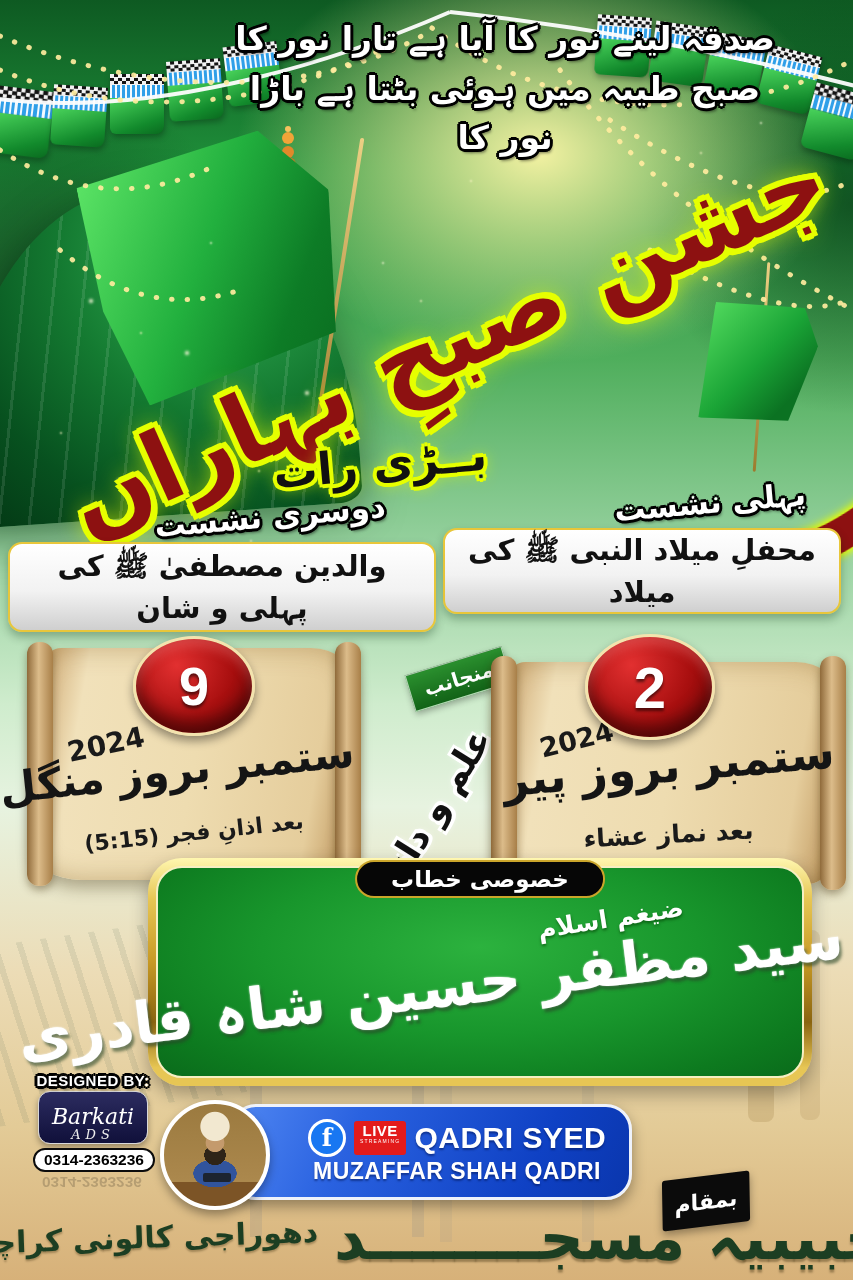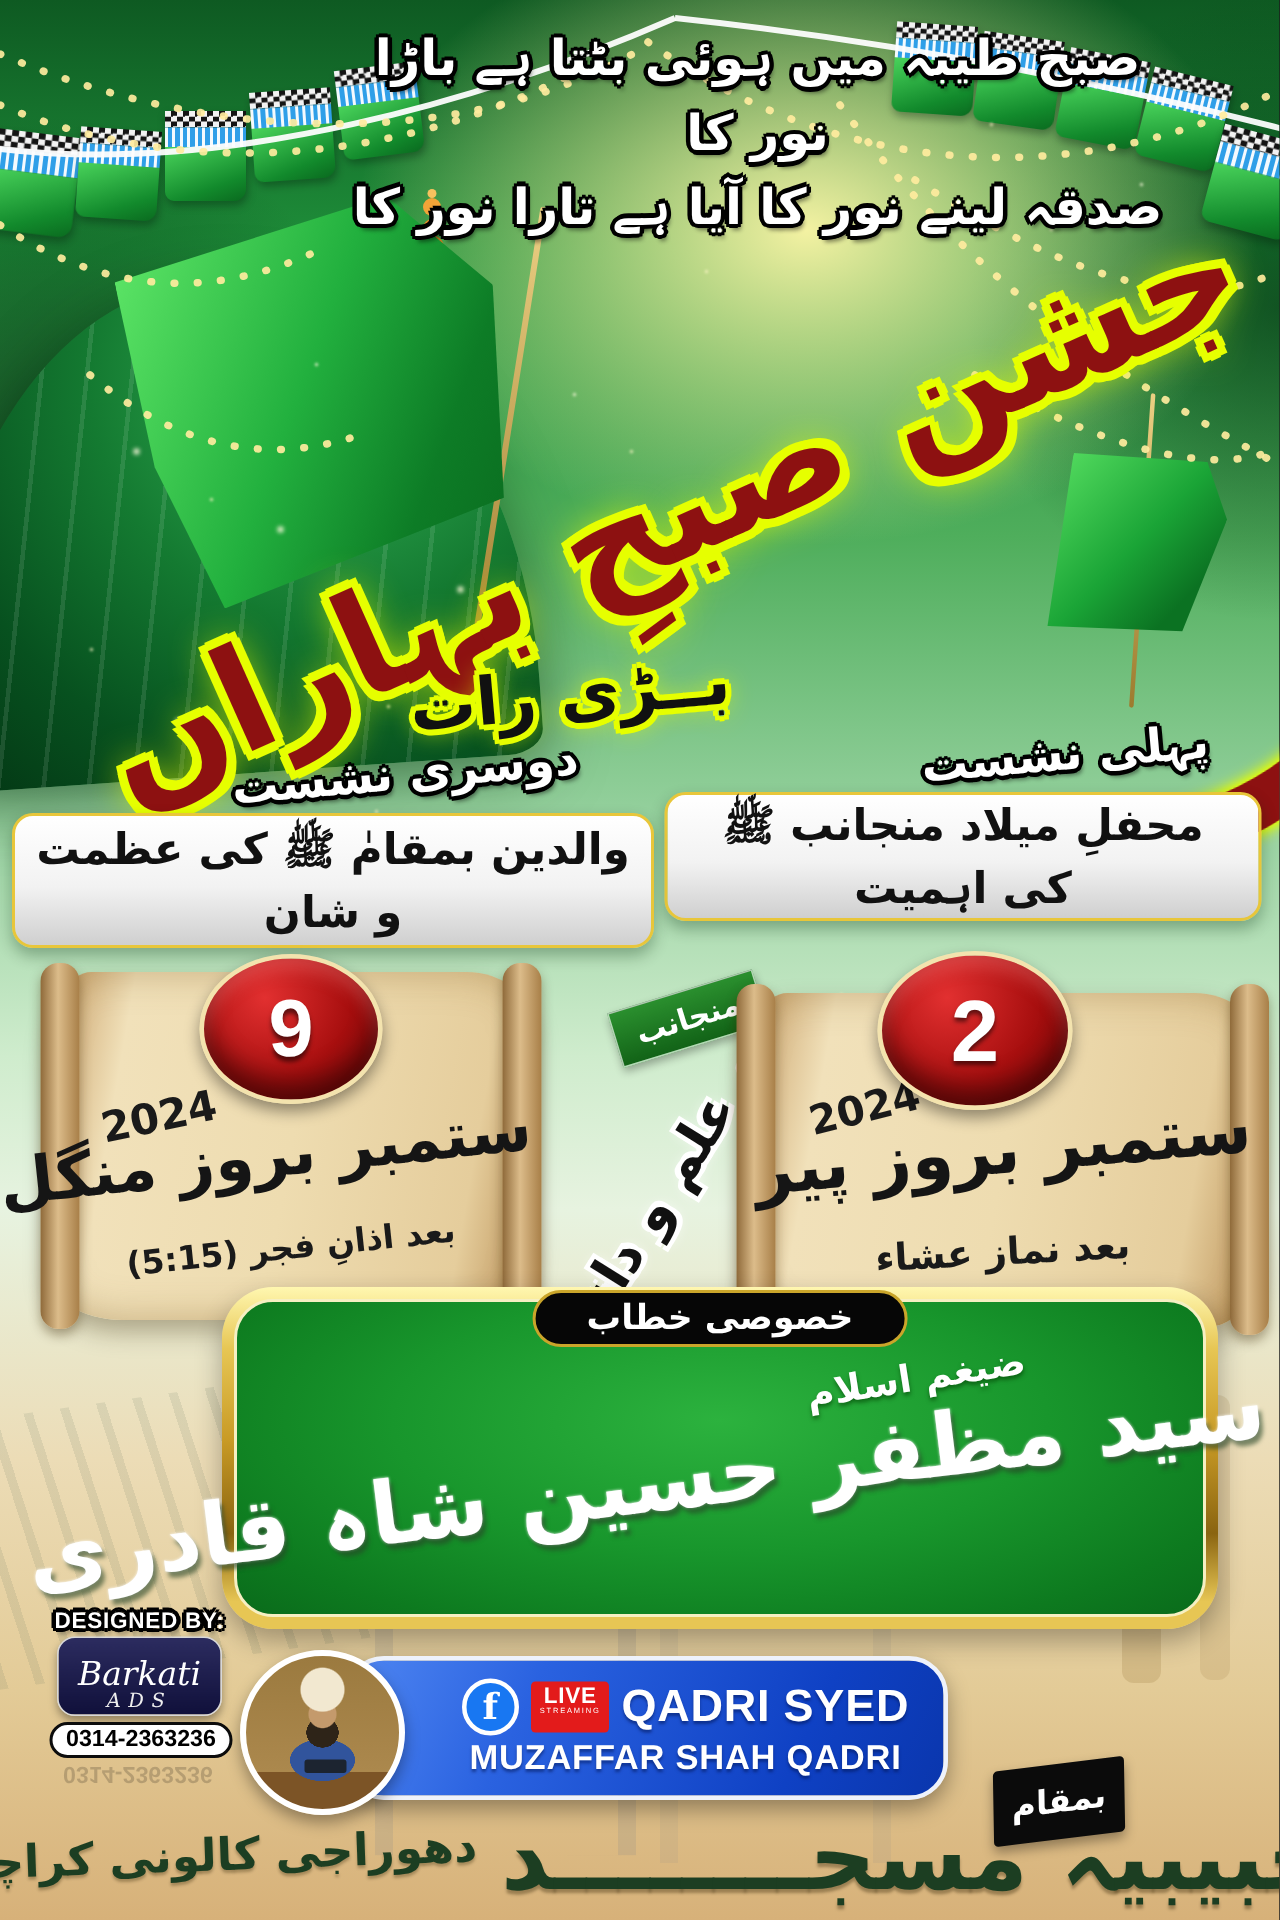--- a/index.html
+++ b/index.html
@@ -269,33 +269,33 @@
       <div class="blu"></div>
       <div class="grn"></div>
     </div>
   <div class="bunting" style="left:810px;top:92px;transform:rotate(15deg) scale(1.1);">
       <div class="chk"></div>
       <div class="blu"></div>
       <div class="grn"></div>
     </div>
 
   <div class="couplet rtl" lang="ur">
+    <div class="ow">صدقہ لینے نور کا آیا ہے تارا نور کا</div>
     <div class="ow">صبح طیبہ میں ہوئی بٹتا ہے باڑا نور کا</div>
-    <div class="ow">صدقہ لینے نور کا آیا ہے تارا نور کا</div>
   </div>
 
   <div class="title rtl" lang="ur">جشن صبحِ بہاراں</div>
   <div class="title-tail"></div>
   <div class="subtitle oy rtl" lang="ur">بــڑی رات</div>
 
   <div class="sess-label ow rtl" lang="ur" style="left:575px;top:484px;width:270px;transform:rotate(-5deg);">پہلی نشست</div>
-  <div class="sess-banner rtl" lang="ur" style="left:443px;top:528px;width:398px;height:86px;box-sizing:border-box;">محفلِ میلاد منجانب ﷺ کی اہمیت</div>
+  <div class="sess-banner rtl" lang="ur" style="left:443px;top:528px;width:398px;height:86px;box-sizing:border-box;">محفلِ میلاد النبی ﷺ کی میلاد</div>
 
   <div class="sess-label ow rtl" lang="ur" style="left:125px;top:498px;width:290px;transform:rotate(-5deg);">دوسری نشست</div>
-  <div class="sess-banner rtl" lang="ur" style="left:8px;top:542px;width:428px;height:90px;box-sizing:border-box;">والدین بمقامٰ ﷺ کی عظمت و شان</div>
+  <div class="sess-banner rtl" lang="ur" style="left:8px;top:542px;width:428px;height:90px;box-sizing:border-box;">والدین مصطفیٰ ﷺ کی پہلی و شان</div>
 
   <div class="scroll" style="left:497px;top:662px;width:343px;height:222px;">
     <div class="day-badge" style="left:88px;top:-28px;width:124px;height:100px;">2</div>
     <div class="year" style="left:42px;top:62px;transform:rotate(-14deg);">2024</div>
     <div class="dateline rtl" lang="ur" style="top:78px;font-size:45px;transform:rotate(-5deg);">ستمبر بروز پیر</div>
     <div class="timeline rtl" lang="ur" style="top:158px;font-size:25px;transform:rotate(-3deg);">بعد نماز عشاء</div>
   </div>
 
   <div class="scroll" style="left:33px;top:648px;width:322px;height:232px;">
     <div class="day-badge" style="left:100px;top:-12px;width:116px;height:94px;font-size:54px;">9</div>

